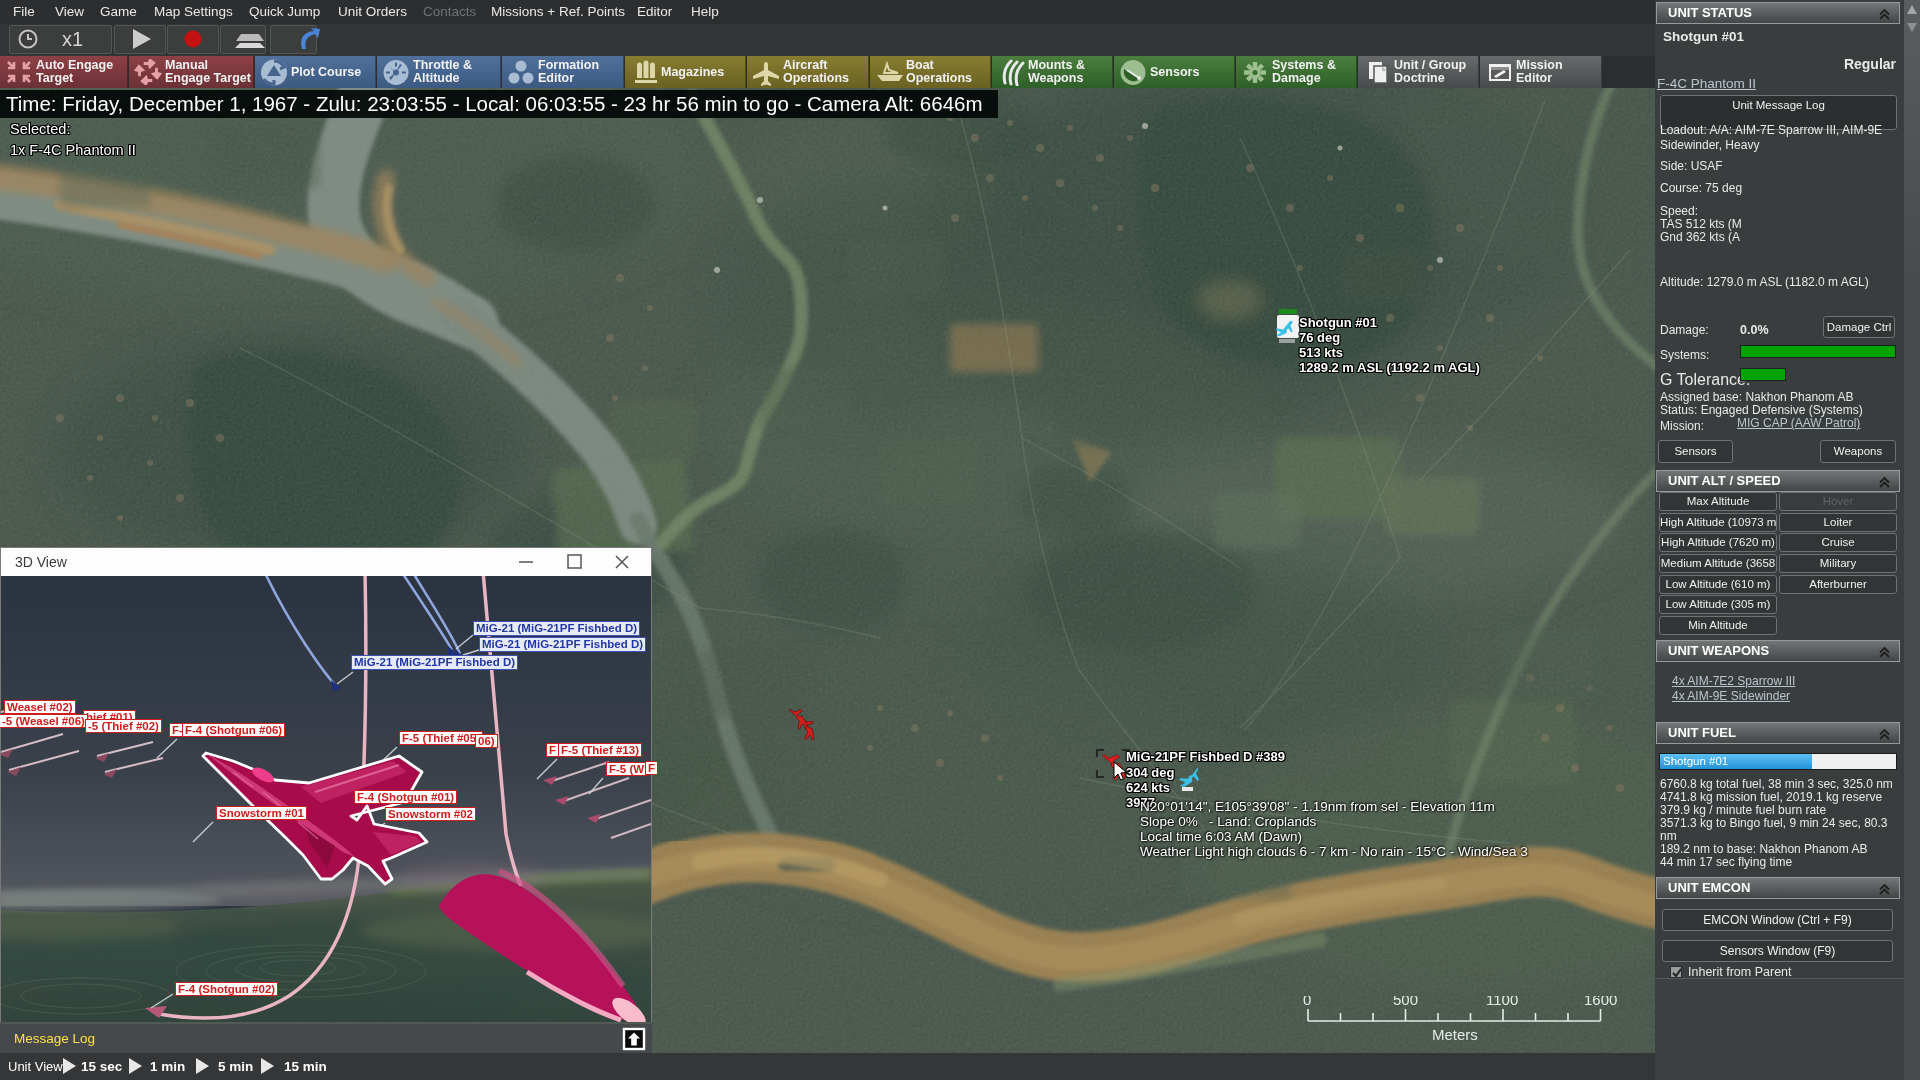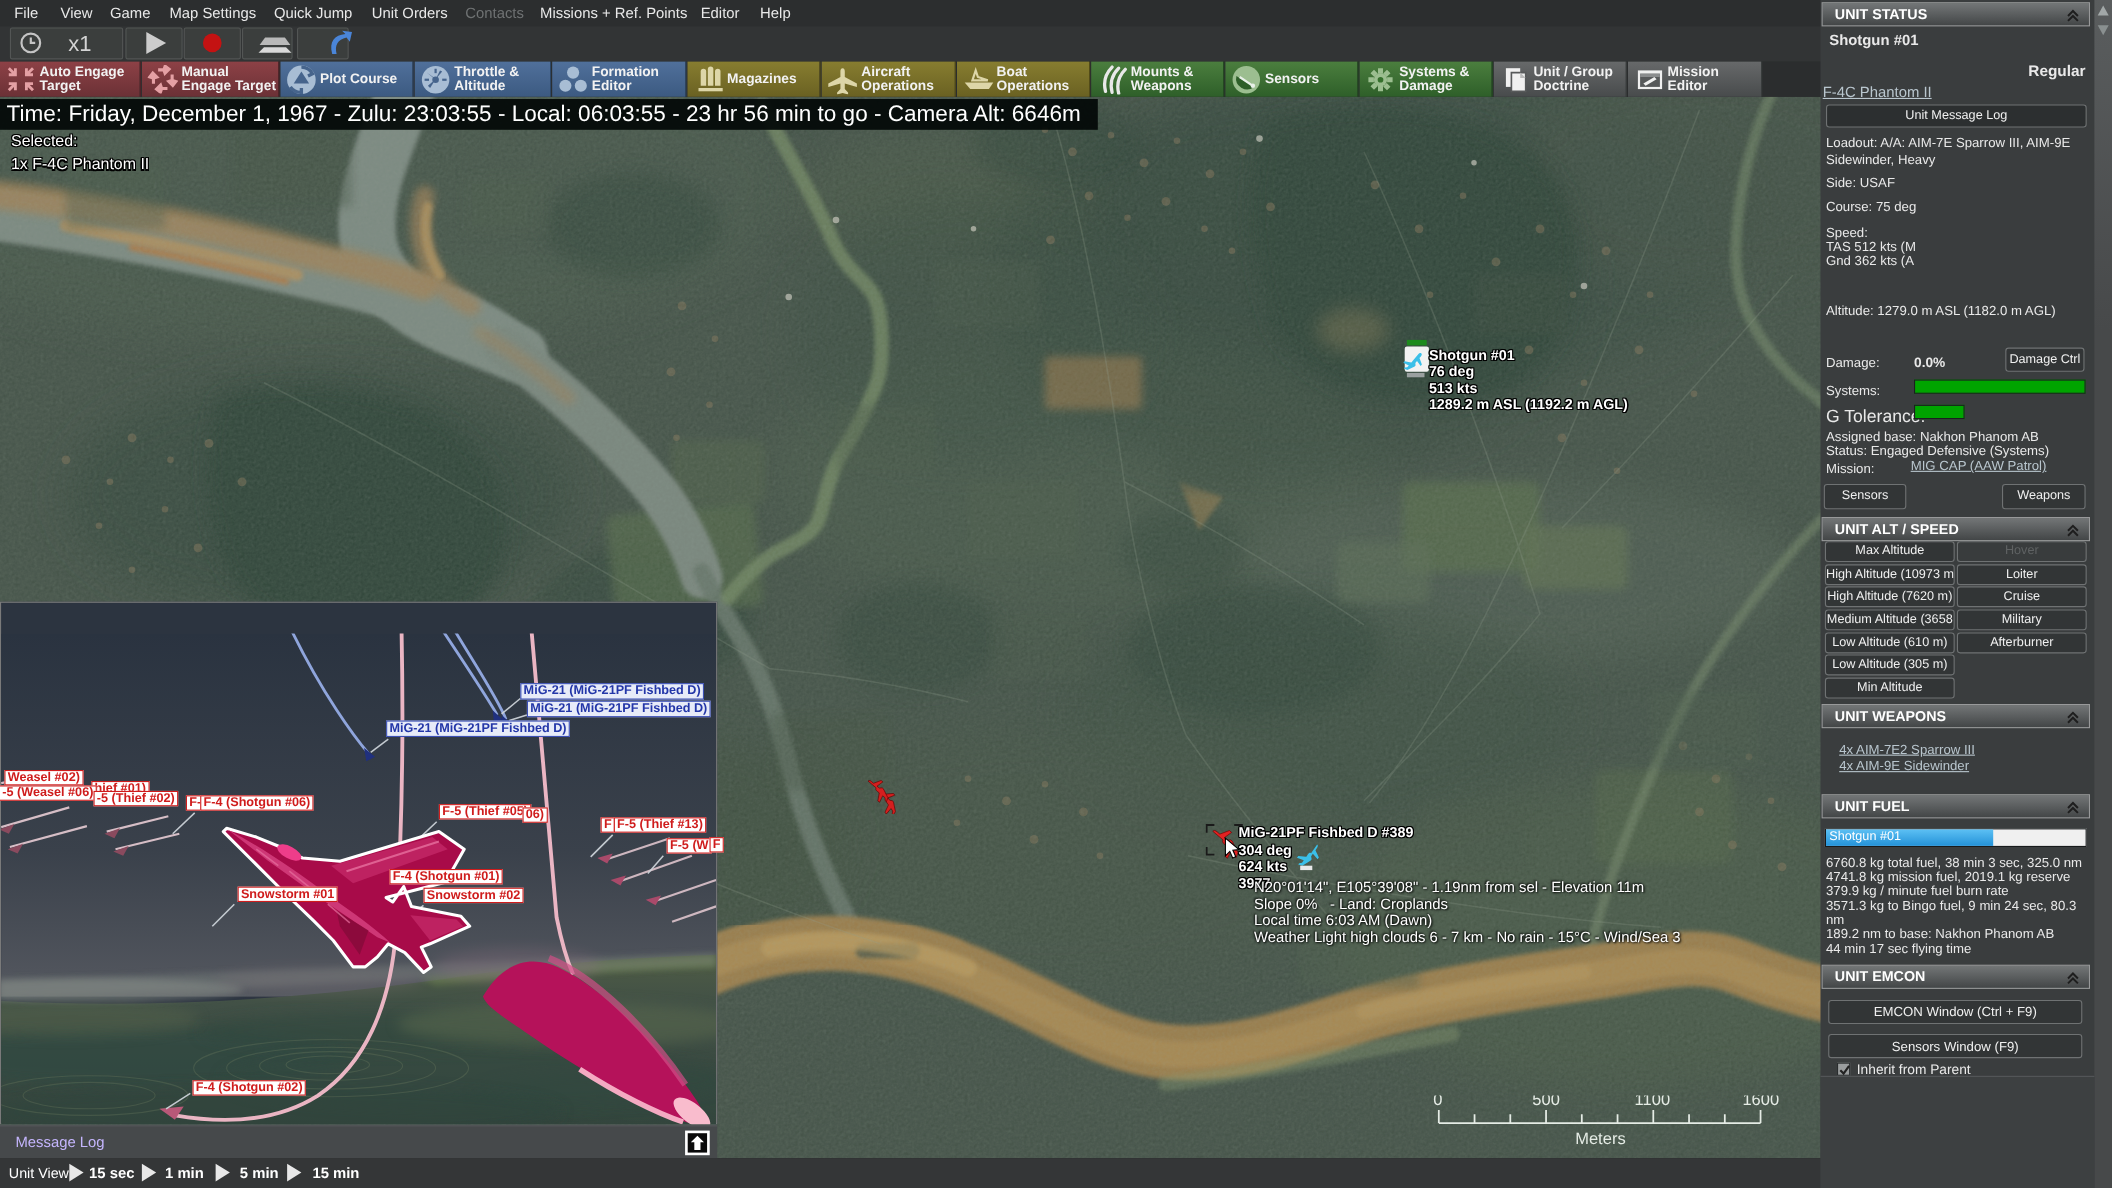--- a/index.html
+++ b/index.html
@@ -24,21 +24,21 @@
 #map{position:absolute;left:0;top:88px;width:1656px;height:965px;overflow:hidden}
 #timebar{position:absolute;left:0;top:2px;width:998px;height:28px;background:rgba(2,8,6,.92);color:#fff;font-size:20.5px;line-height:28px;white-space:nowrap;padding-left:6px}
 .mlabel{color:#fff;font-weight:700;font-size:13px;white-space:nowrap;text-shadow:-1px -1px 0 #000,1px -1px 0 #000,-1px 1px 0 #000,1px 1px 0 #000,0 -1px 0 #000,0 1px 0 #000,-1px 0 0 #000,1px 0 0 #000}
 .hovt{color:#fff;font-size:13.5px;white-space:nowrap;text-shadow:1px 1px 2px #000,-1px -1px 2px #000}
 
 #w3d{position:absolute;left:0;top:547px;width:652px;height:475px;border:1px solid #7a7a7a;background:#2c3440}
 #w3dtitle{position:absolute;left:0;top:0;width:650px;height:28px;background:#fdfdfd;color:#3a3a3a;font-size:14px;line-height:28px}
 .rlab{position:absolute;background:#fff;border:1px solid #cf1c1c;color:#cf1c1c;font-weight:700;font-size:11.5px;line-height:12px;padding:0 2px;white-space:nowrap}
 .blab{position:absolute;background:#e7ebf8;border:1px solid #3b4fb4;color:#2336a8;font-weight:700;font-size:11.5px;line-height:13px;padding:0 2px;white-space:nowrap}
 
-#msglog{position:absolute;left:0;top:1023px;width:652px;height:30px;background:#46494b;border-top:1px solid #55585a;color:#c4b5fd;font-size:13.5px}
+#msglog{position:absolute;left:0;top:1023px;width:652px;height:30px;background:#46494b;border-top:1px solid #55585a;color:#fde047;font-size:13.5px}
 #bottombar{position:absolute;left:0;top:1053px;width:1920px;height:27px;background:#343637;color:#fff;font-size:13px}
 #bottombar b{font-size:13.5px}
 .tri{position:absolute;width:0;height:0;border-left:13px solid #e8e8e8;border-top:8px solid transparent;border-bottom:8px solid transparent;top:5px}
 
 #sidebar{position:absolute;left:1655px;top:0;width:265px;height:1080px;background:#3a3d3e;color:#e9e9e9;font-size:12.5px}
 .shead{position:absolute;left:1px;width:244px;height:22px;background:linear-gradient(#737677,#434647);border:1px solid #98999a;color:#fff;font-weight:700;font-size:13px;line-height:20px;padding-left:11px}
 .shead .chev{position:absolute;right:8px;top:4px}
 .sbtn{position:absolute;background:#323536;border:1px solid #6f7273;border-radius:3px;color:#f0f0f0;font-size:11.5px;text-align:center;overflow:hidden;white-space:nowrap}
 .slink{color:#b9c6ce;text-decoration:underline}
 .stext{position:absolute;white-space:nowrap;font-size:12.5px}
@@ -477,20 +477,26 @@
 <text x="7" y="9">0</text>
           <text x="97" y="9">500</text>
           <text x="190" y="9">1100</text>
           <text x="288" y="9">1600</text>
 <text x="136" y="44">Meters</text>
 </g>
 </svg>
 </div>
 
 <div id="w3d">
+<div id="w3dtitle"><span style="padding-left:14px">3D View</span>
+<svg style="position:absolute;right:10px;top:0" width="130" height="28">
+<path d="M8 14 h14" stroke="#555" stroke-width="1.5"></path>
+<rect x="57" y="7" width="13" height="13" fill="none" stroke="#555" stroke-width="1.5"></rect>
+<path d="M105 8 l12 12 M117 8 l-12 12" stroke="#555" stroke-width="1.5"></path>
+</svg></div>
 <svg id="scene" style="position:absolute;left:0;top:28px" width="650" height="446" viewBox="0 0 650 446">
 <defs>
 <linearGradient id="sky" x1="0" y1="0" x2="0" y2="1">
 <stop offset="0" stop-color="#2a3340"></stop>
             <stop offset=".6" stop-color="#3a414b"></stop>
             <stop offset=".93" stop-color="#50545c"></stop>
             <stop offset="1" stop-color="#565a61"></stop>
 </linearGradient>
 <linearGradient id="gnd" x1="0" y1="0" x2="0" y2="1">
 <stop offset="0" stop-color="#4f5c45"></stop>
@@ -648,21 +654,21 @@
         <path d="M7 1 L12 10 H2 Z" fill="#a2a8a8"></path>
         <path d="M7 28 L2 19 H12 Z" fill="#8a9090"></path>
       </svg>
 
 <div class="shead" style="top:2px">UNIT STATUS<span class="chev"><svg width="13" height="13">
             <path d="M2 6.5 L6.5 2 L11 6.5 M2 11 L6.5 6.5 L11 11" stroke="#1e1e1e" stroke-width="1.8" fill="none"></path>
           </svg></span></div>
 <div class="stext" style="left:8px;top:29px;font-weight:700;font-size:13.5px">Shotgun #01</div>
 <div class="stext" style="left:0;top:56px;width:241px;text-align:right;font-weight:700;font-size:14px">Regular</div>
 <div class="stext slink" style="left:2px;top:76px;font-size:13.5px">F-4C Phantom II</div>
-<div class="sbtn" style="left:5px;top:95px;width:237px;height:21px;line-height:19px;background:#2c2f30">Unit Message Log</div>
+<div class="sbtn" style="left:5px;top:95px;width:237px;height:35px;line-height:19px;background:#2c2f30">Unit Message Log</div>
 <div class="stext" style="left:5px;top:123px;width:240px;white-space:normal;font-size:12px;line-height:14.5px">Loadout: A/A: AIM-7E Sparrow III, AIM-9E Sidewinder, Heavy</div>
 <div class="stext" style="left:5px;top:159px;font-size:12px">Side: USAF</div>
 <div class="stext" style="left:5px;top:181px;font-size:12px">Course: 75 deg</div>
 <div class="stext" style="left:5px;top:204px;font-size:12px">Speed:</div>
 <div class="stext" style="left:5px;top:217px;font-size:12px">TAS 512 kts (M</div>
 <div class="stext" style="left:5px;top:230px;font-size:12px">Gnd 362 kts (A</div>
 <div class="stext" style="left:5px;top:275px;font-size:12px">Altitude: 1279.0 m ASL (1182.0 m AGL)</div>
 <div class="stext" style="left:5px;top:323px;font-size:12px">Damage:</div>
 <div class="stext" style="left:85px;top:323px;font-weight:700;font-size:12.5px">0.0%</div>
 <div class="sbtn" style="left:168px;top:316px;width:72px;height:22px;line-height:20px">Damage Ctrl</div>

